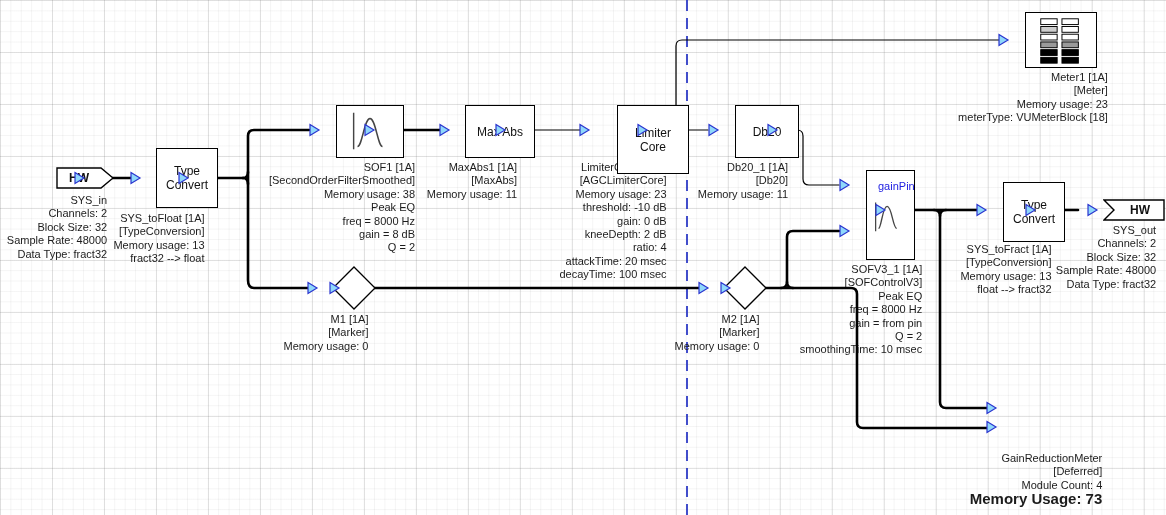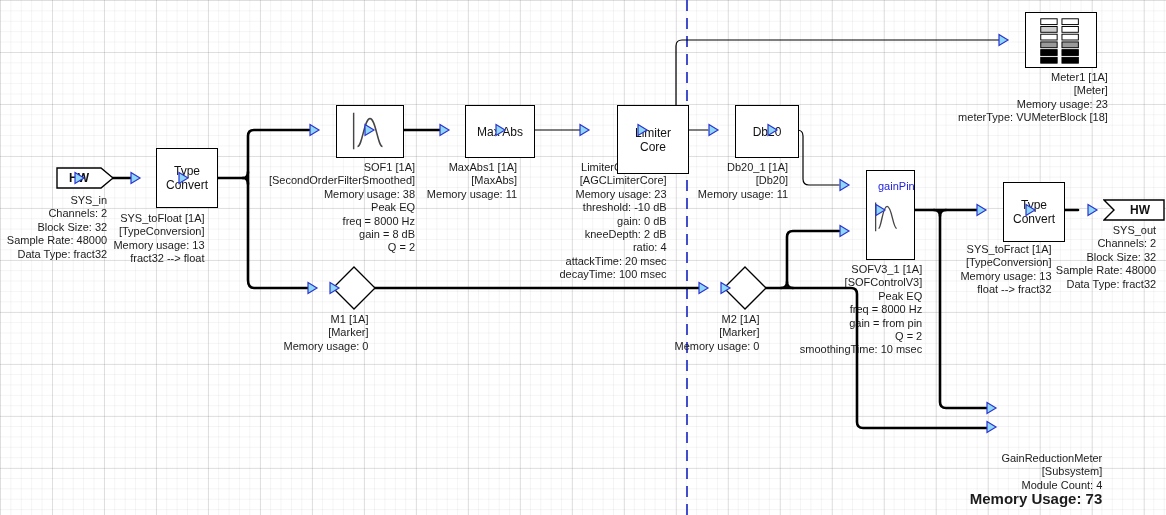--- a/index.html
+++ b/index.html
@@ -117,21 +117,21 @@
     </div>
   <div class="caption" style="left:1106px;top:224px">
       <div>SYS_out</div>
       <div>Channels: 2</div>
       <div>Block Size: 32</div>
       <div>Sample Rate: 48000</div>
       <div>Data Type: fract32</div>
     </div>
   <div class="caption" style="left:1036px;top:452px">
       <div>GainReductionMeter</div>
-      <div>[Subsystem]</div>
+      <div>[Deferred]</div>
       <div>Module Count: 4</div>
       <div class="bold">Memory Usage: 73</div>
     </div>
 
   <svg id="svg-wires" class="layer" width="1166" height="515">
       <path d="M84,178 H131" stroke="#000000" stroke-width="2.6" fill="none" stroke-linecap="round"></path>
       <path d="M190,178 H243" stroke="#000000" stroke-width="2.6" fill="none" stroke-linecap="round"></path>
       <path d="M243,178 Q248,178 248,172" stroke="#000000" stroke-width="2.6" fill="none" stroke-linecap="round"></path>
       <path d="M243,178 Q248,178 248,184" stroke="#000000" stroke-width="2.6" fill="none" stroke-linecap="round"></path>
       <path d="M309,130 H254 Q248,130 248,136 V280 Q248,288 254,288 H309" stroke="#000000" stroke-width="2.6" fill="none" stroke-linecap="round"></path>

